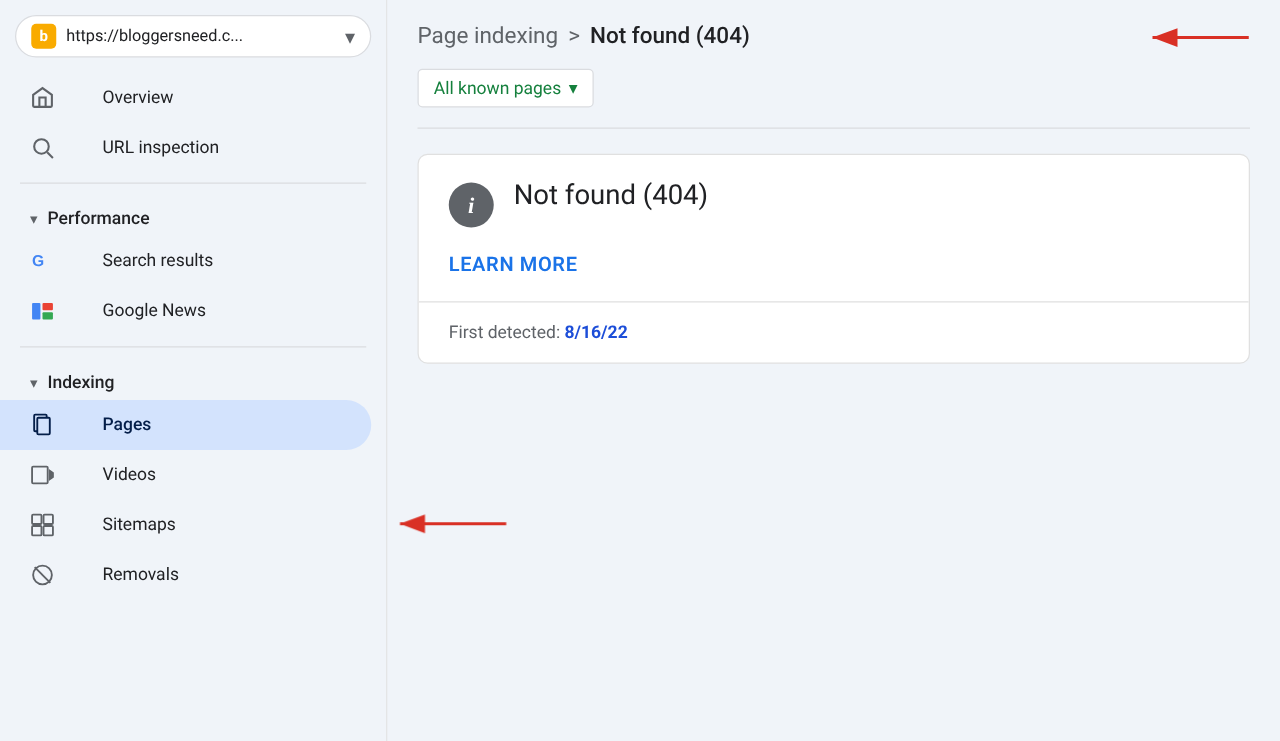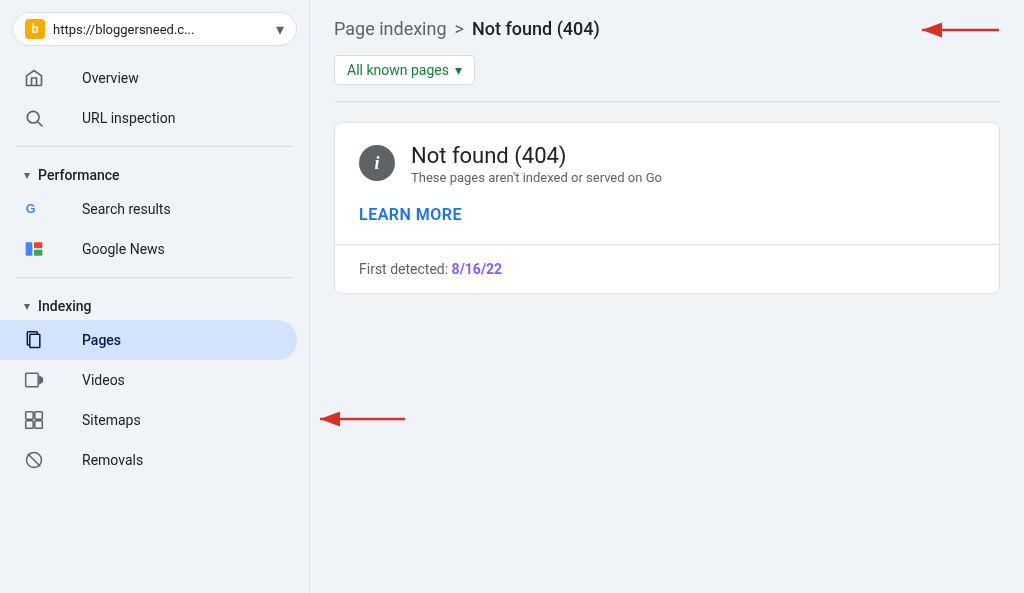--- a/index.html
+++ b/index.html
@@ -247,21 +247,21 @@
 
     .detected-row {
       padding: 16px 24px;
       font-size: 14px;
       color: #202124;
     }
     .detected-row span {
       color: #5f6368;
     }
     .detected-row strong {
-      color: #8b5cf6;
+      color: #1d4ed8;
     }
 
     .affected-card {
       padding: 20px 24px;
     }
     .affected-label {
       font-size: 14px;
       color: #5f6368;
       margin-bottom: 4px;
     }
@@ -418,21 +418,20 @@
   <div class="content-area">
 
     <div class="card">
       <div class="status-card">
         <div class="status-header">
           <div class="status-icon-circle">
             <span class="info-i">i</span>
           </div>
           <div>
             <div class="status-title">Not found (404)</div>
-            <div class="status-desc">These pages aren't indexed or served on Go</div>
           </div>
         </div>
         <div class="learn-more-btn">LEARN MORE</div>
       </div>
 
       <div class="divider-horizontal"></div>
 
       <div class="detected-row">
         <span>First detected:</span>
         <strong>8/16/22</strong>

